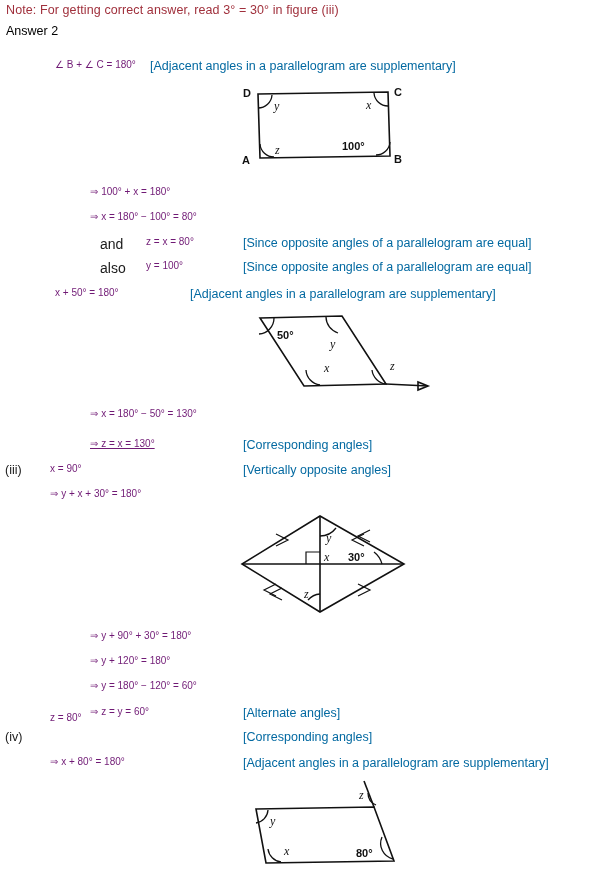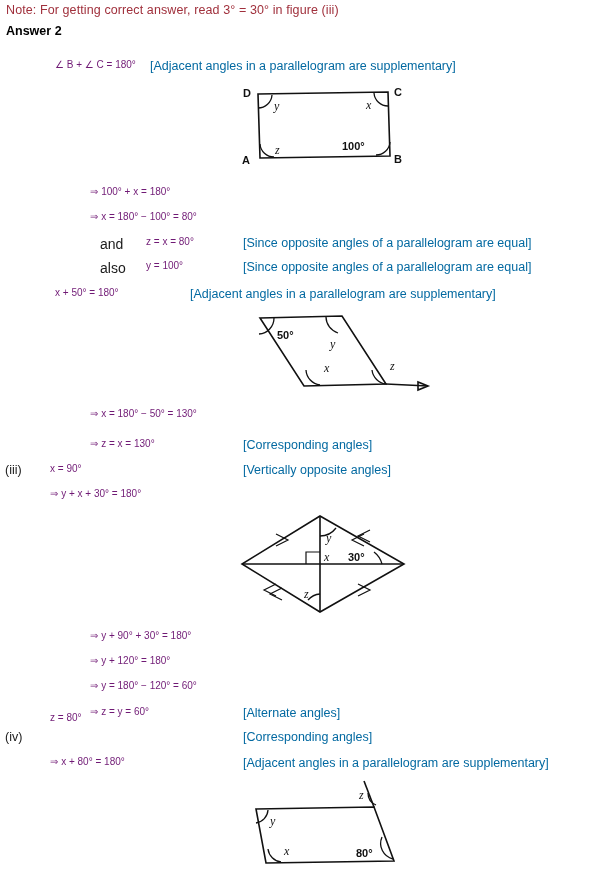--- a/index.html
+++ b/index.html
@@ -28,21 +28,21 @@
     color: #a0303c;
     white-space: nowrap;
     letter-spacing: 0.1px;
     text-align: right;
   }
   .answer-head {
     position: absolute;
     left: 6px;
     top: 24px;
     font-size: 12.5px;
-    font-weight: bold;
+    font-weight: normal;
     color: #000;
   }
   .line {
     position: absolute;
     font-size: 10px;
     white-space: nowrap;
     color: #701a75;
   }
   .marker {
     position: absolute;
@@ -160,21 +160,21 @@
       <path class="arc" d="M126,60 A16,16 0 0 0 140,74"></path>
       <text class="figdeg" x="31" y="29">50°</text>
       <text class="figlabel" x="84" y="38">y</text>
       <text class="figlabel" x="78" y="62">x</text>
       <text class="figlabel" x="144" y="60">z</text>
     </svg>
   </div>
 
   <div class="line" style="left:90px; top:408px;">⇒ x = 180° − 50° = 130°</div>
 
-  <div class="line" style="left:90px; top:438px;">⇒ z = x = 130°</div>
+  <div class="line" style="left:90px; top:438px;text-decoration:underline;">⇒ z = x = 130°</div>
   <div class="bracket" style="left:243px; top:438px;">[Corresponding angles]</div>
 
   <div class="marker" style="left:5px; top:463px;">(iii)</div>
   <div class="line" style="left:50px; top:463px;">x = 90°</div>
   <div class="bracket" style="left:243px; top:463px;">[Vertically opposite angles]</div>
 
   <div class="line" style="left:50px; top:488px;">⇒ y + x + 30° = 180°</div>
 
   <div class="fig" style="left:232px; top:508px;">
     <svg width="190" height="112" viewBox="0 0 190 112">

